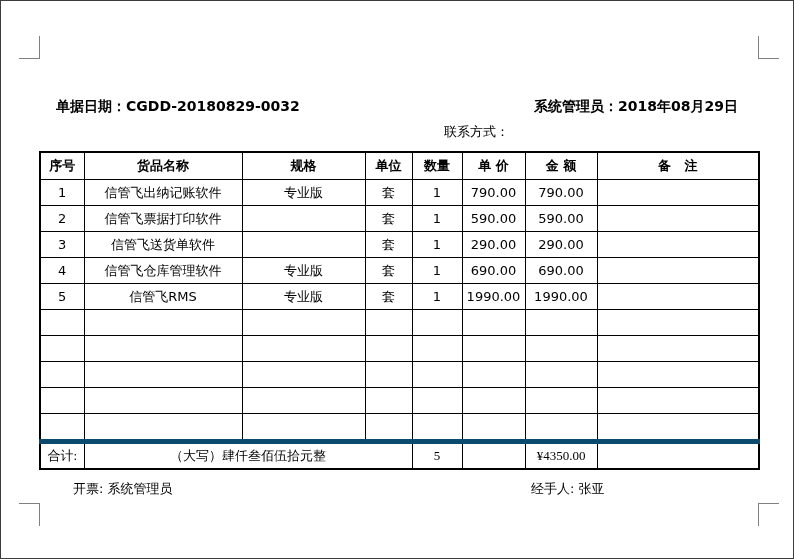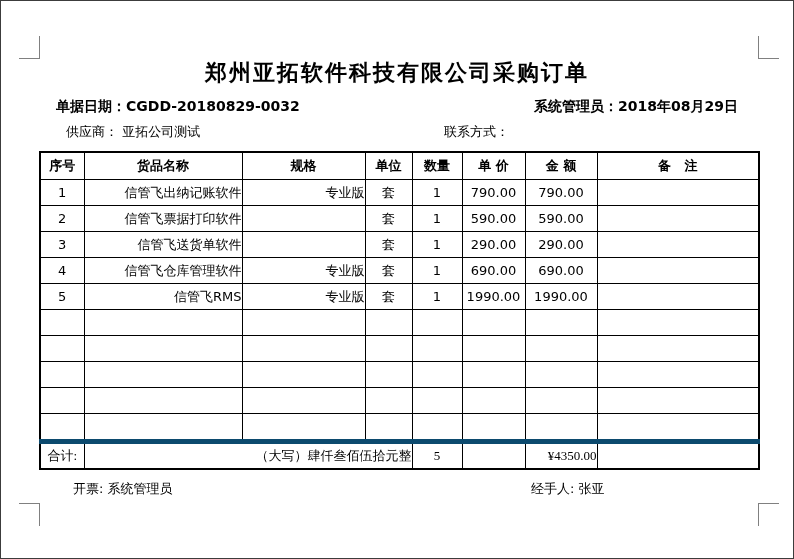--- a/index.html
+++ b/index.html
@@ -31,44 +31,42 @@
     border-collapse:collapse;table-layout:fixed;
     border:2px solid #000;font-size:13px;
   }
   .items th,.items td{
     border:1px solid #000;padding:0;white-space:pre;overflow:hidden;
   }
   .items th{height:26px;font-weight:bold;text-align:center;}
   .items tbody td{height:25px;}
   .items tfoot td{height:24px;border-top:5px solid #0c4a6e;font-family:Liberation Serif, serif;}
   .a-c{text-align:center;}
-  .a-l{text-align:right;padding-left:5px;}
+  .a-l{text-align:center;padding-left:5px;}
   .amt{padding-left:6px;}
 
   .footer-line{top:479px;}
   .issuer-line{left:72px;}
   .handler-line{left:530px;}
 </style>
 </head>
 <body>
 
 <div class="page">
 
   <div class="crop crop-tl"></div>
   <div class="crop crop-tr"></div>
   <div class="crop crop-bl"></div>
   <div class="crop crop-br"></div>
 
-  <h1 class="title">郑州亚拓软件科技有限公司采购订单</h1>
 
   <div class="line bold order-line"><span>单据日期：</span><span>CGDD-20180829-0032</span></div>
 
   <div class="line bold date-line"><span>系统管理员：</span><span>2018年08月29日</span></div>
 
-  <div class="line supplier-line"><span>供应商：</span> <span>亚拓公司测试</span></div>
 
   <div class="line contact-line"><span>联系方式：</span><span></span></div>
 
   <table class="items">
     <colgroup>
       <col style="width:44px">
         <col style="width:158px">
         <col style="width:123px">
         <col style="width:47px">
       <col style="width:50px">

